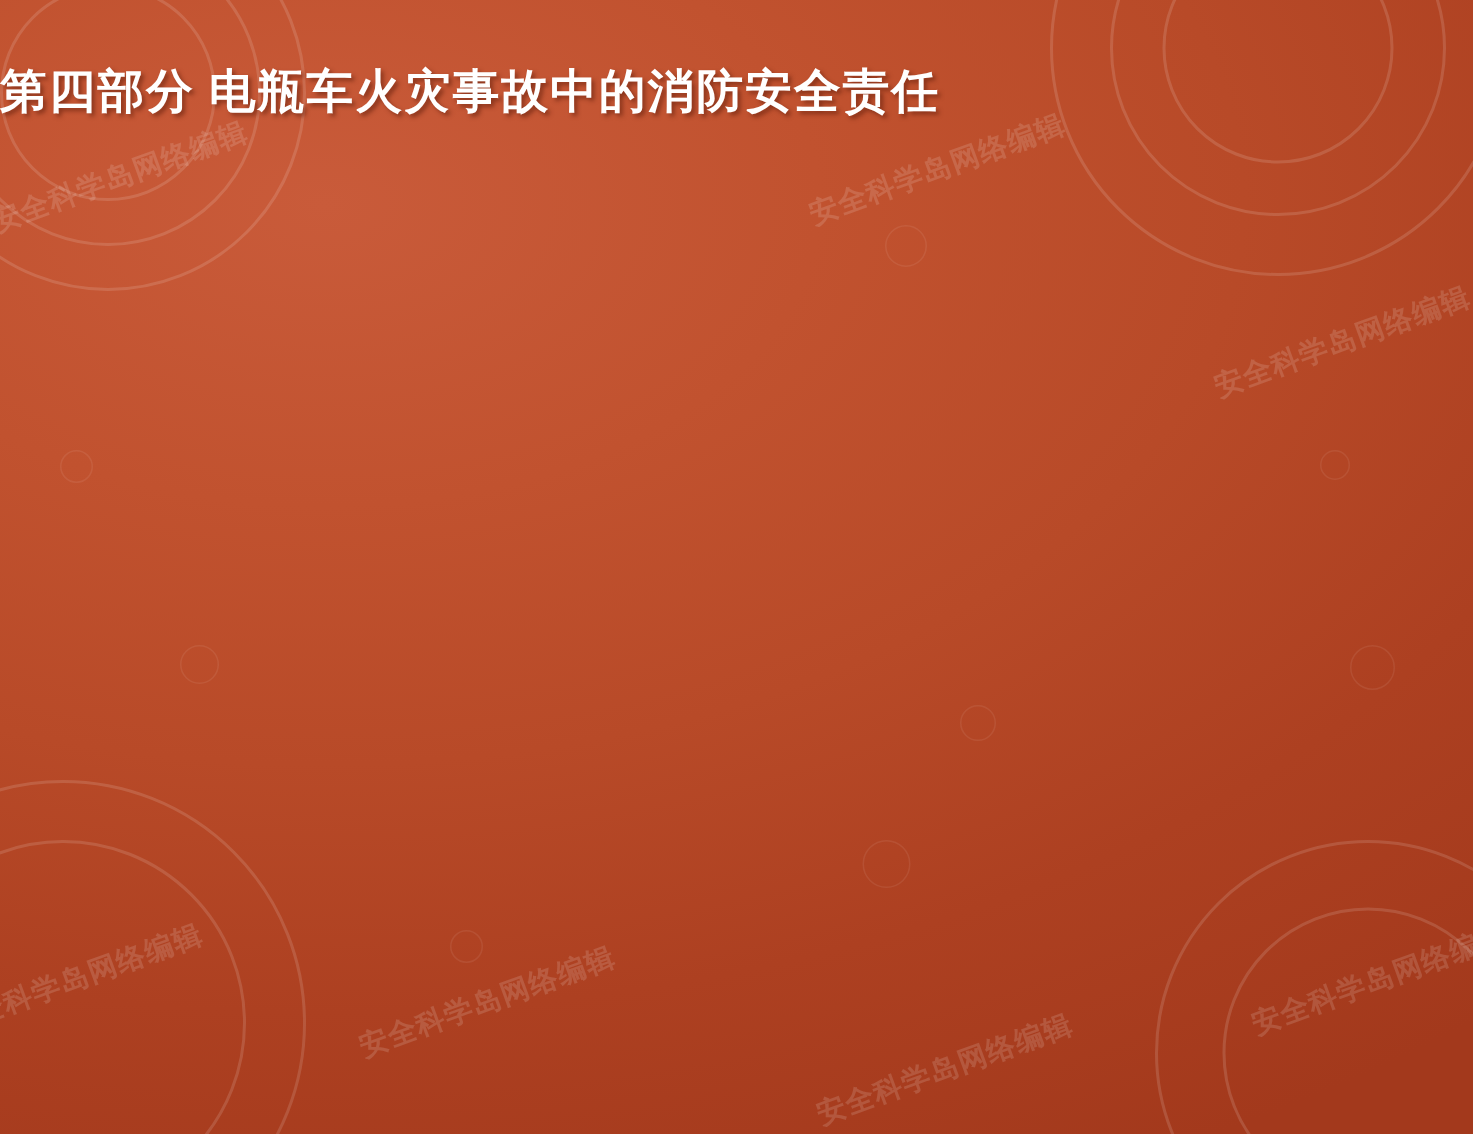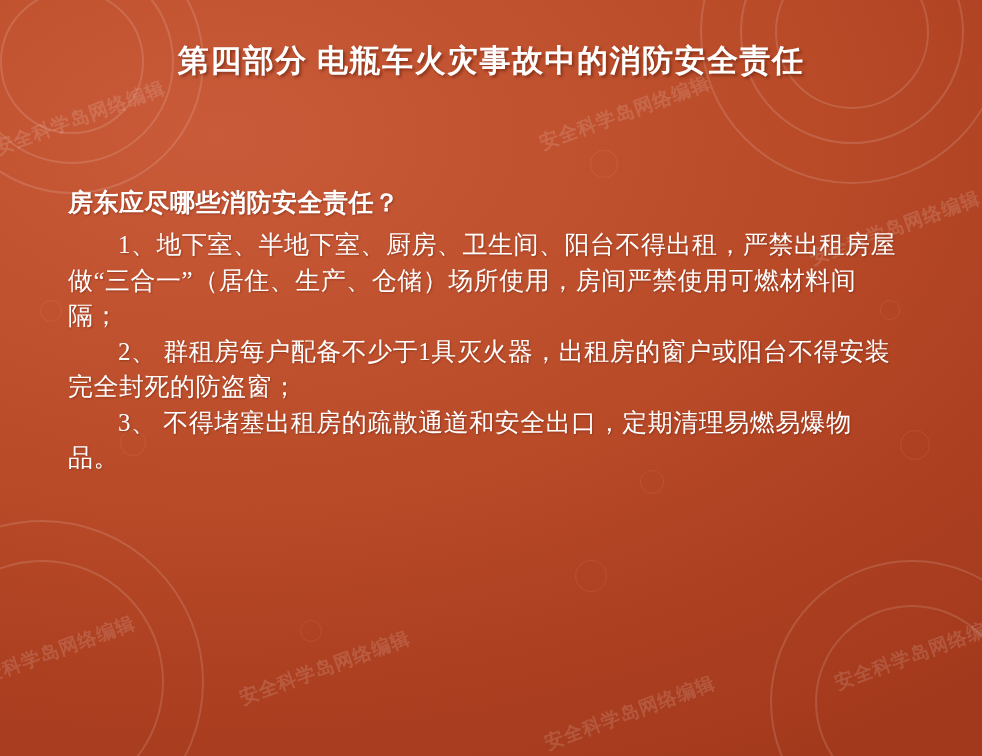--- a/index.html
+++ b/index.html
@@ -50,21 +50,20 @@
     color: rgba(255,255,255,0.14);
     transform: rotate(-20deg);
     white-space: nowrap;
     font-weight: 600;
   }
   .title {
     position: absolute;
     top: 40px;
     left: 0;
     width: 982px;
-    text-align: center;
     font-size: 31px;
     font-weight: bold;
     letter-spacing: 1.5px;
     text-shadow: 2px 2px 3px rgba(90,25,10,0.55);
   }
   .body-block {
     position: absolute;
     top: 186px;
     left: 68px;
     width: 830px;
@@ -116,20 +115,14 @@
     <div class="wm" style="left:535px;top:100px;">安全科学岛网络编辑</div>
     <div class="wm" style="left:805px;top:215px;">安全科学岛网络编辑</div>
     <div class="wm" style="left:-40px;top:640px;">安全科学岛网络编辑</div>
     <div class="wm" style="left:235px;top:655px;">安全科学岛网络编辑</div>
     <div class="wm" style="left:540px;top:700px;">安全科学岛网络编辑</div>
     <div class="wm" style="left:830px;top:640px;">安全科学岛网络编辑</div>
   </div>
 
   <div class="title">第四部分 电瓶车火灾事故中的消防安全责任</div>
 
-  <div class="body-block">
-    <div class="question">房东应尽哪些消防安全责任？</div>
-    <p class="para">1、地下室、半地下室、厨房、卫生间、阳台不得出租，严禁出租房屋做“三合一”（居住、生产、仓储）场所使用，房间严禁使用可燃材料间隔；</p>
-    <p class="para">2、 群租房每户配备不少于1具灭火器，出租房的窗户或阳台不得安装完全封死的防盗窗；</p>
-    <p class="para">3、 不得堵塞出租房的疏散通道和安全出口，定期清理易燃易爆物品。</p>
-  </div>
 
 </div>
 
 </body></html>

